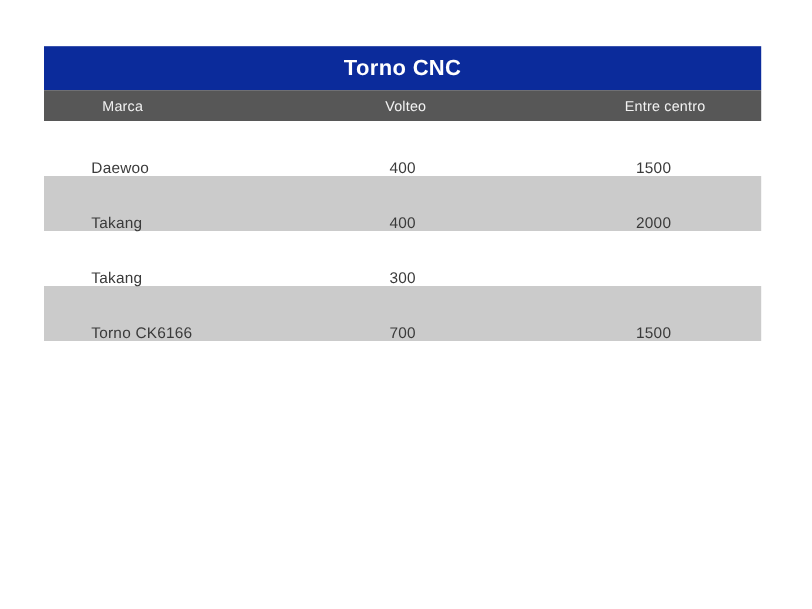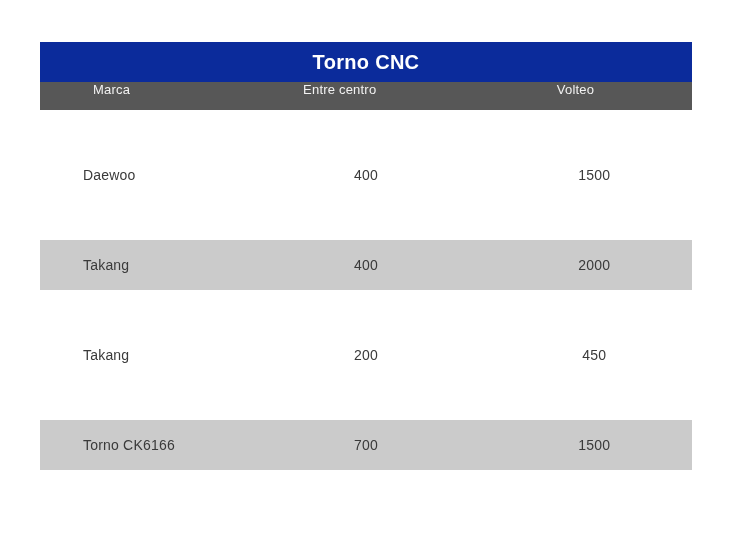--- a/index.html
+++ b/index.html
@@ -33,33 +33,33 @@
   .title-bar span {
     color: #ffffff;
     font-size: 20px;
     font-weight: 700;
     letter-spacing: 0.3px;
   }
   .header-row {
     height: 28px;
     background: #575757;
     display: flex;
+    align-items: center;
     gap: 32px;
   }
   .header-row .cell {
     color: #f2f2f2;
     font-size: 13px;
     font-weight: 400;
     letter-spacing: 0.2px;
   }
   .row {
     height: 50px;
     display: flex;
-    align-items: center;
-    margin-top: 40px;
+    align-items: flex-end;
   }
   .row.alt { background: #cbcbcb; }
   .row .cell {
     color: #3a3a3a;
     font-size: 14px;
     font-weight: 500;
     letter-spacing: 0.2px;
   }
   .c1 { width: 30%; text-align: left; padding-left: 43px; }
   .header-row .c1 { padding-left: 53px; }
@@ -71,40 +71,39 @@
 
 <div class="page">
   <div class="cnc-table">
 
     <div class="title-bar">
       <span>Torno CNC</span>
     </div>
 
     <div class="header-row">
       <div class="cell c1">Marca</div>
+      <div class="cell c2">Volteo</div>
       <div class="cell c3">Entre centro</div>
-      <div class="cell c2">Volteo</div>
     </div>
 
     <div class="row">
       <div class="cell c1">Daewoo</div>
       <div class="cell c2">400</div>
       <div class="cell c3">1500</div>
     </div>
 
     <div class="row alt">
       <div class="cell c1">Takang</div>
       <div class="cell c2">400</div>
       <div class="cell c3">2000</div>
     </div>
 
     <div class="row">
       <div class="cell c1">Takang</div>
-      <div class="cell c2">200</div>
-      <div class="cell c3">450</div>
+      <div class="cell c2">300</div>
     </div>
 
     <div class="row alt">
       <div class="cell c1">Torno CK6166</div>
       <div class="cell c2">700</div>
       <div class="cell c3">1500</div>
     </div>
 
   </div>
 </div>

